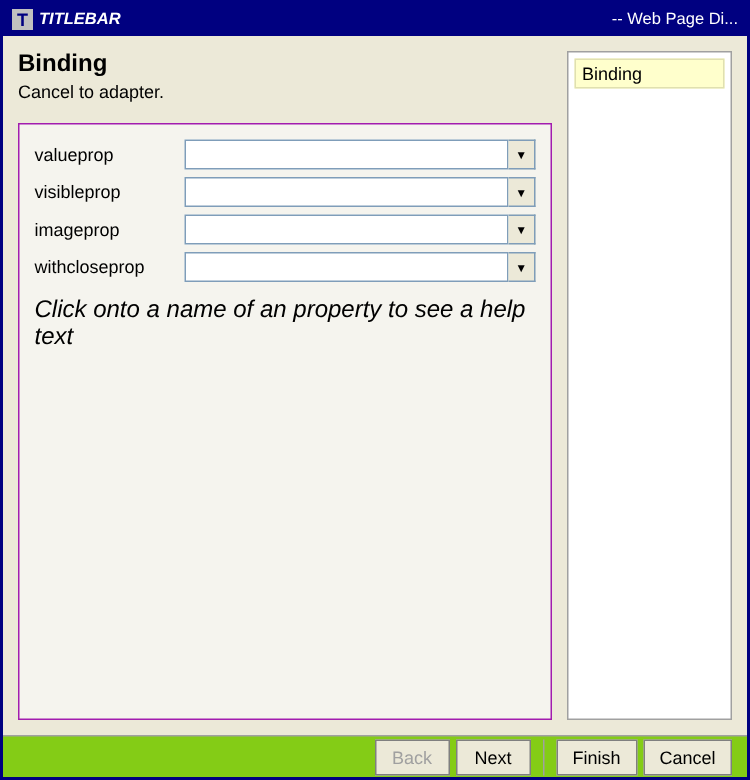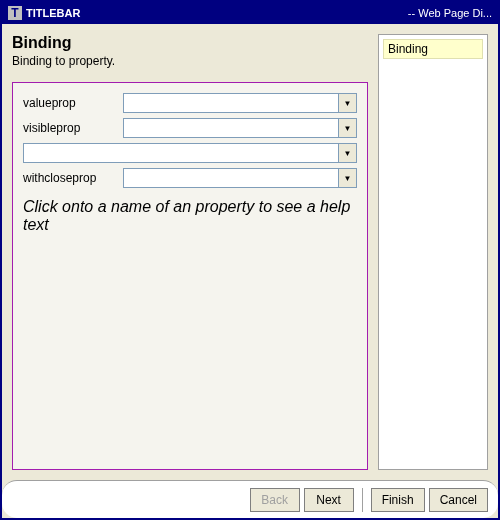--- a/index.html
+++ b/index.html
@@ -51,20 +51,21 @@
       justify-content: center;
       font-size: 9px;
       color: #000080;
       font-weight: bold;
     }
 
     .titlebar-title {
       font-size: 11px;
       font-weight: bold;
       color: white;
+      font-style: italic;
     }
 
     .titlebar-right {
       font-size: 11px;
       color: white;
     }
 
     .content-area {
       background: #ece9d8;
       flex: 1;
@@ -169,30 +170,29 @@
 
     .tree-item {
       background: #ffffcc;
       padding: 2px 4px;
       font-size: 12px;
       cursor: pointer;
       border: 1px solid #e0e0b0;
     }
 
     .footer {
-      background: #ffffff;
+      background: #84cc16;
       border-top: 1px solid #a0a0a0;
       padding: 6px 10px;
       display: flex;
       justify-content: flex-end;
       align-items: center;
       gap: 4px;
-      height: 38px;
+      height: 28px;
       flex-shrink: 0;
-      border-radius: 15px;
     }
 
     .btn {
       height: 24px;
       padding: 0 10px;
       border: 1px solid #7f7f7f;
       background: #ece9d8;
       cursor: pointer;
       font-size: 12px;
       min-width: 50px;
@@ -230,21 +230,21 @@
       <span class="titlebar-title">TITLEBAR</span>
     </div>
     <span class="titlebar-right">-- Web Page Di...</span>
   </div>
 
   <div class="content-area">
     <div class="main-content">
 
       <div class="left-panel">
         <div class="page-title">Binding</div>
-        <div class="page-subtitle">Binding to property.</div>
+        <div class="page-subtitle">Cancel to adapter.</div>
 
         <div class="form-area">
 
           <div id="form-rows">
               <div class="form-row">
                 <div class="form-label">valueprop</div>
                 <div class="form-input-wrapper">
                   <input type="text" class="form-input" style="">
                   <div class="dropdown-btn">
                     <span class="chevron">▼</span>
@@ -254,20 +254,21 @@
               <div class="form-row">
                 <div class="form-label">visibleprop</div>
                 <div class="form-input-wrapper">
                   <input type="text" class="form-input" style="">
                   <div class="dropdown-btn">
                     <span class="chevron">▼</span>
                   </div>
                 </div>
               </div>
               <div class="form-row">
+                <div class="form-label">imageprop</div>
                 <div class="form-input-wrapper">
                   <input type="text" class="form-input" style="">
                   <div class="dropdown-btn">
                     <span class="chevron">▼</span>
                   </div>
                 </div>
               </div>
               <div class="form-row">
                 <div class="form-label">withcloseprop</div>
                 <div class="form-input-wrapper">

